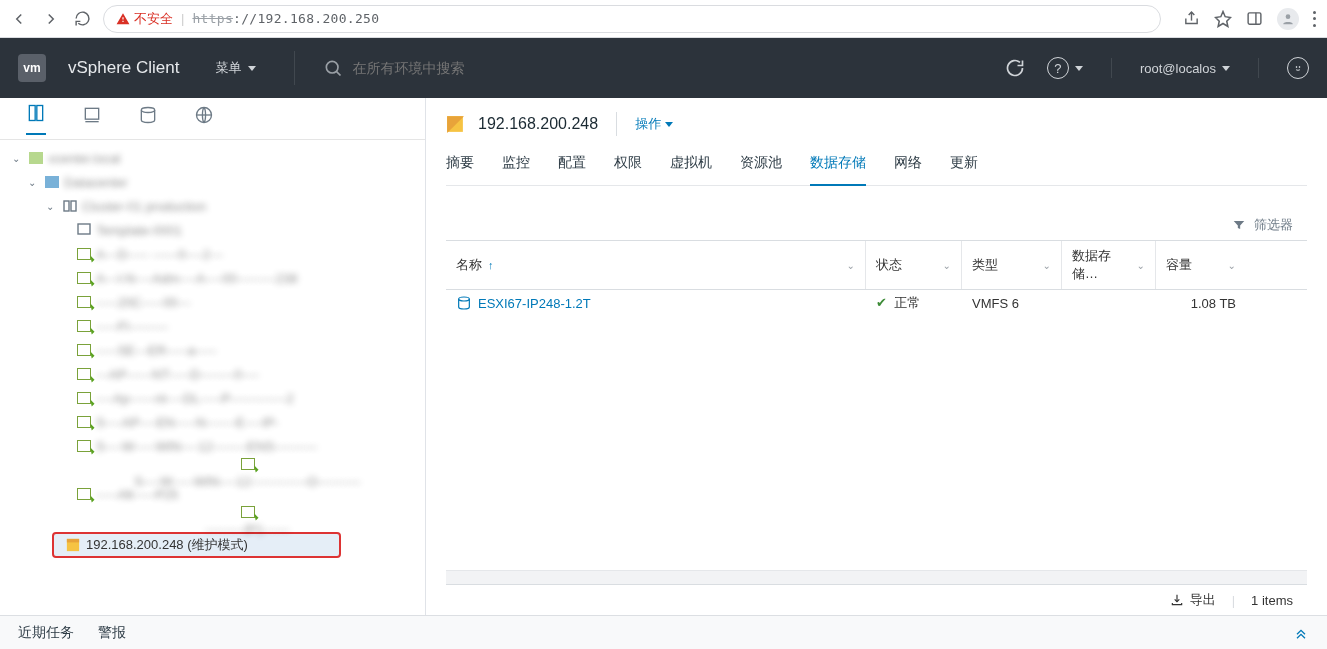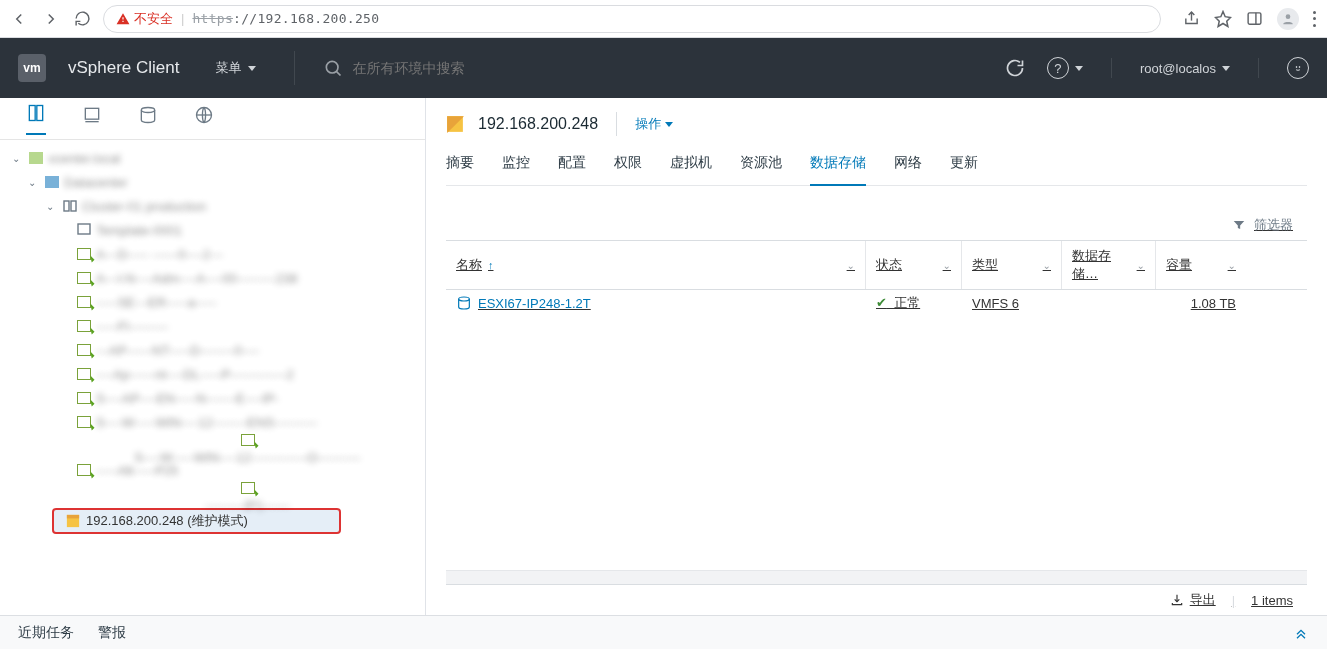--- a/index.html
+++ b/index.html
@@ -49,21 +49,21 @@
   
   .content { flex:1; display:flex; flex-direction:column; padding:14px 20px 0 20px; min-width:0;}
   .titlebar { display:flex; align-items:center; gap:14px; margin-bottom:12px;}
   .titlebar .hicon { width:18px;height:18px;}
   .titlebar h1 { font-size:16px; font-weight:400; color:#1b2a33;}
   .titlebar .sepv { width:1px;height:24px;background:#d9dde1; margin:0 4px;}
   .titlebar .actions { color:#0079b8; font-size:13px; display:flex; align-items:center; gap:4px; cursor:pointer;}
   .tabrow { display:flex; gap:28px; border-bottom:1px solid #e5e7ea; font-size:14px; color:#2d3b45;}
   .tabrow .tab { padding:6px 0 12px 0; cursor:pointer;}
   .tabrow .tab.active { color:#0079b8; border-bottom:2px solid #0079b8; margin-bottom:-1px;}
-  .tablewrap { margin-top:26px; display:flex; flex-direction:column; flex:1; min-height:0;text-decoration:underline;}
+  .tablewrap { margin-top:26px; display:flex; flex-direction:column; flex:1; min-height:0;}
   .filterrow { display:flex; justify-content:flex-end; align-items:center; gap:8px; color:#6d7a86; padding:4px 14px 6px 0; border-bottom:1px solid #d9dde1;}
   .thead { display:flex; border-bottom:1px solid #d9dde1; font-size:13px; color:#333; background:#fff;}
   .th { padding:6px 10px; border-right:1px solid #e5e7ea; display:flex; align-items:center; gap:6px; position:relative;}
   .th .sort { color:#0079b8; font-size:11px;}
   .th .dd { margin-left:auto; color:#9aa0a6; font-size:10px; cursor:pointer;}
   .tbody { flex:1; overflow:auto; border-bottom:1px solid #d9dde1;}
   .tr { display:flex; height:26px; align-items:center; font-size:13px;}
   .td { padding:4px 10px; white-space:nowrap; overflow:hidden; text-overflow:ellipsis;}
   .c-name { flex:0 0 420px; }
   .c-status { flex:0 0 96px; }
@@ -268,27 +268,33 @@
       <div class="trow" style="padding-left:70px;">
           <span class="ticon">
             <div class="vmico"></div>
           </span>
           <span class="tlabel blur">A---I-N----Adm----A----00---------238</span>
         </div>
       <div class="trow" style="padding-left:70px;">
           <span class="ticon">
             <div class="vmico"></div>
           </span>
+          <span class="tlabel blur">-----20C-----00---</span>
+        </div>
+      <div class="trow" style="padding-left:70px;">
+          <span class="ticon">
+            <div class="vmico"></div>
+          </span>
+          <span class="tlabel blur">-----FI---------</span>
+        </div>
+      <div class="trow" style="padding-left:70px;">
+          <span class="ticon">
+            <div class="vmico"></div>
+          </span>
           <span class="tlabel blur">-----SE---ER-----a-----</span>
-        </div>
-      <div class="trow" style="padding-left:70px;">
-          <span class="ticon">
-            <div class="vmico"></div>
-          </span>
-          <span class="tlabel blur">-----FI---------</span>
         </div>
       <div class="trow" style="padding-left:70px;">
           <span class="ticon">
             <div class="vmico"></div>
           </span>
           <span class="tlabel blur">---AP------NT-----D--------0----</span>
         </div>
       <div class="trow" style="padding-left:70px;">
           <span class="ticon">
             <div class="vmico"></div>

